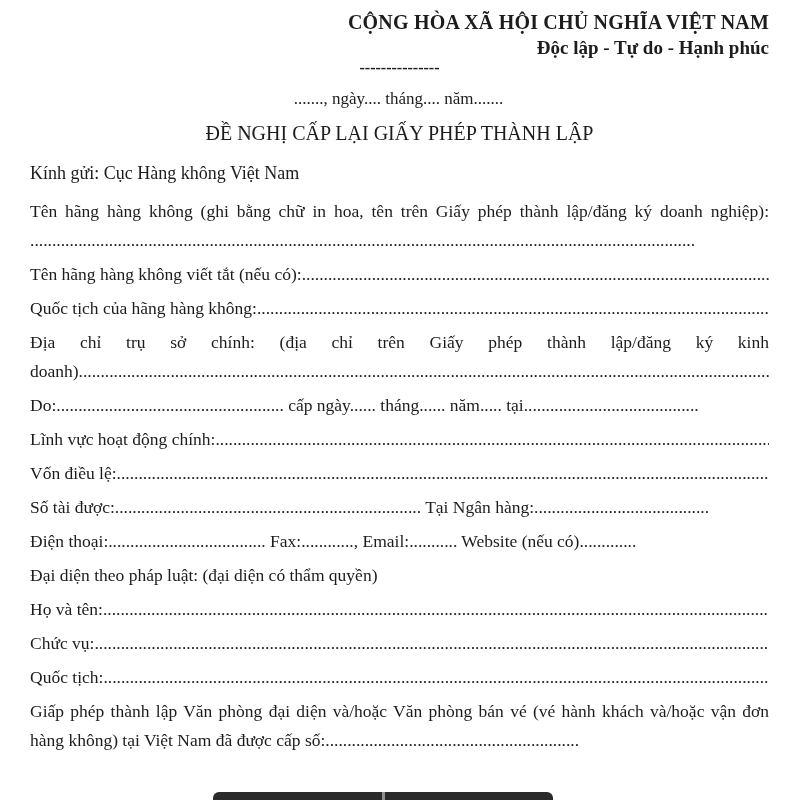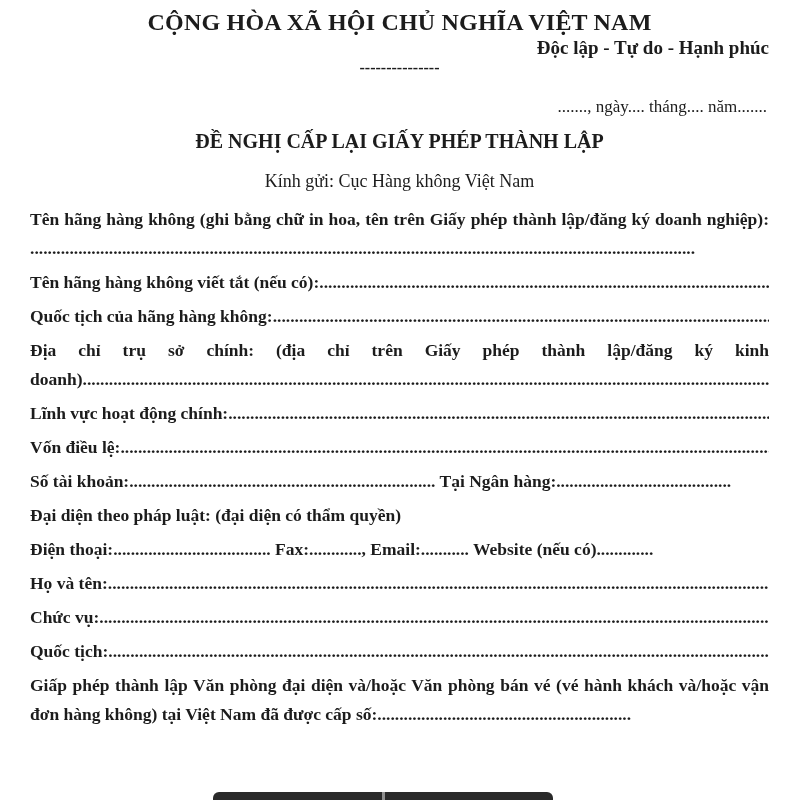--- a/index.html
+++ b/index.html
@@ -7,51 +7,50 @@
     width: 799px; height: 800px;
     overflow: hidden;
     position: relative;
     background: #ffffff;
     color: #1c1c1c;
     font-family: "Liberation Serif", "DejaVu Serif", serif;
   }
   .doc { padding: 8px 30px 0 30px; }
 
   .national-title {
-    text-align: center; font-weight: bold;
-    font-size: 24px; line-height: 24px; margin-top: 2px;
+    text-align: right; font-weight: bold;
+    font-size: 20px; line-height: 24px; margin-top: 2px;
     letter-spacing: 0.2px;
   }
   .motto {
     text-align: right; font-weight: bold;
     font-size: 19px; line-height: 24px; margin-top: 2px;
   }
   .divider {
     text-align: center; font-weight: bold;
     font-size: 16px; line-height: 12px; height: 14px; margin-top: 2px;
     letter-spacing: 0px;
   }
   .date-line {
-    text-align: right; font-size: 17px; line-height: 22px;
-    margin-top: 20px; padding-right: 2px;
+    text-align: center; font-size: 17px; line-height: 22px;
+    margin-top: 12px; padding-right: 2px;
   }
   .doc-title {
-    text-align: center; font-weight: bold;
+    text-align: center; font-weight: normal;
     font-size: 20px; line-height: 26px; margin-top: 10px;
   }
   .recipient {
-    text-align: center; font-size: 18px; line-height: 24px;
+    font-size: 18px; line-height: 24px;
     margin-top: 15px;
   }
   .fields { margin-top: 12px; font-size: 17.5px; }
   .fields p {
     margin: 4px 0 5px 0;
     line-height: 29px;
     text-align: justify;
-    font-weight: bold;
   }
   .fields p.oneline {
     white-space: nowrap;
     overflow: hidden;
     text-align: left;
   }
   .fields p.twoline {
     max-height: 58px;
     overflow: hidden;
   }
@@ -85,25 +84,26 @@
 
   <div class="doc-title">ĐỀ NGHỊ CẤP LẠI GIẤY PHÉP THÀNH LẬP</div>
 
   <div class="recipient">Kính gửi: Cục Hàng không Việt Nam</div>
 
   <div class="fields">
     <p class="twoline">Tên hãng hàng không (ghi bằng chữ in hoa, tên trên Giấy phép thành lập/đăng ký doanh nghiệp): ........................................................................................................................................................</p>
     <p class="oneline">Tên hãng hàng không viết tắt (nếu có):.............................................................................................................</p>
     <p class="oneline">Quốc tịch của hãng hàng không:...............................................................................................................................</p>
     <p class="twoline">Địa chỉ trụ sở chính: (địa chỉ trên Giấy phép thành lập/đăng ký kinh doanh)......................................................................................................................................................................</p>
+    <p class="oneline">Do:.................................................... cấp ngày...... tháng...... năm..... tại........................................</p>
     <p class="oneline">Lĩnh vực hoạt động chính:................................................................................................................................</p>
     <p class="oneline">Vốn điều lệ:...............................................................................................................................................................</p>
-    <p class="oneline">Số tài khoản:...................................................................... Tại Ngân hàng:........................................</p>
+    <p class="oneline">Số tài được:...................................................................... Tại Ngân hàng:........................................</p>
+    <p class="oneline">Điện thoại:.................................... Fax:............, Email:........... Website (nếu có).............</p>
     <p class="oneline">Đại diện theo pháp luật: (đại diện có thẩm quyền)</p>
-    <p class="oneline">Điện thoại:.................................... Fax:............, Email:........... Website (nếu có).............</p>
     <p class="oneline">Họ và tên:......................................................................................................................................................................</p>
     <p class="oneline">Chức vụ:............................................................................................................................................................................</p>
     <p class="oneline">Quốc tịch:........................................................................................................................................................................</p>
     <p class="lastpara">Giấp phép thành lập Văn phòng đại diện và/hoặc Văn phòng bán vé (vé hành khách và/hoặc vận đơn hàng không) tại Việt Nam đã được cấp số:..........................................................</p>
   </div>
 
 </div>
 
 <div class="bottom-pill">
   <div class="seg"></div>

